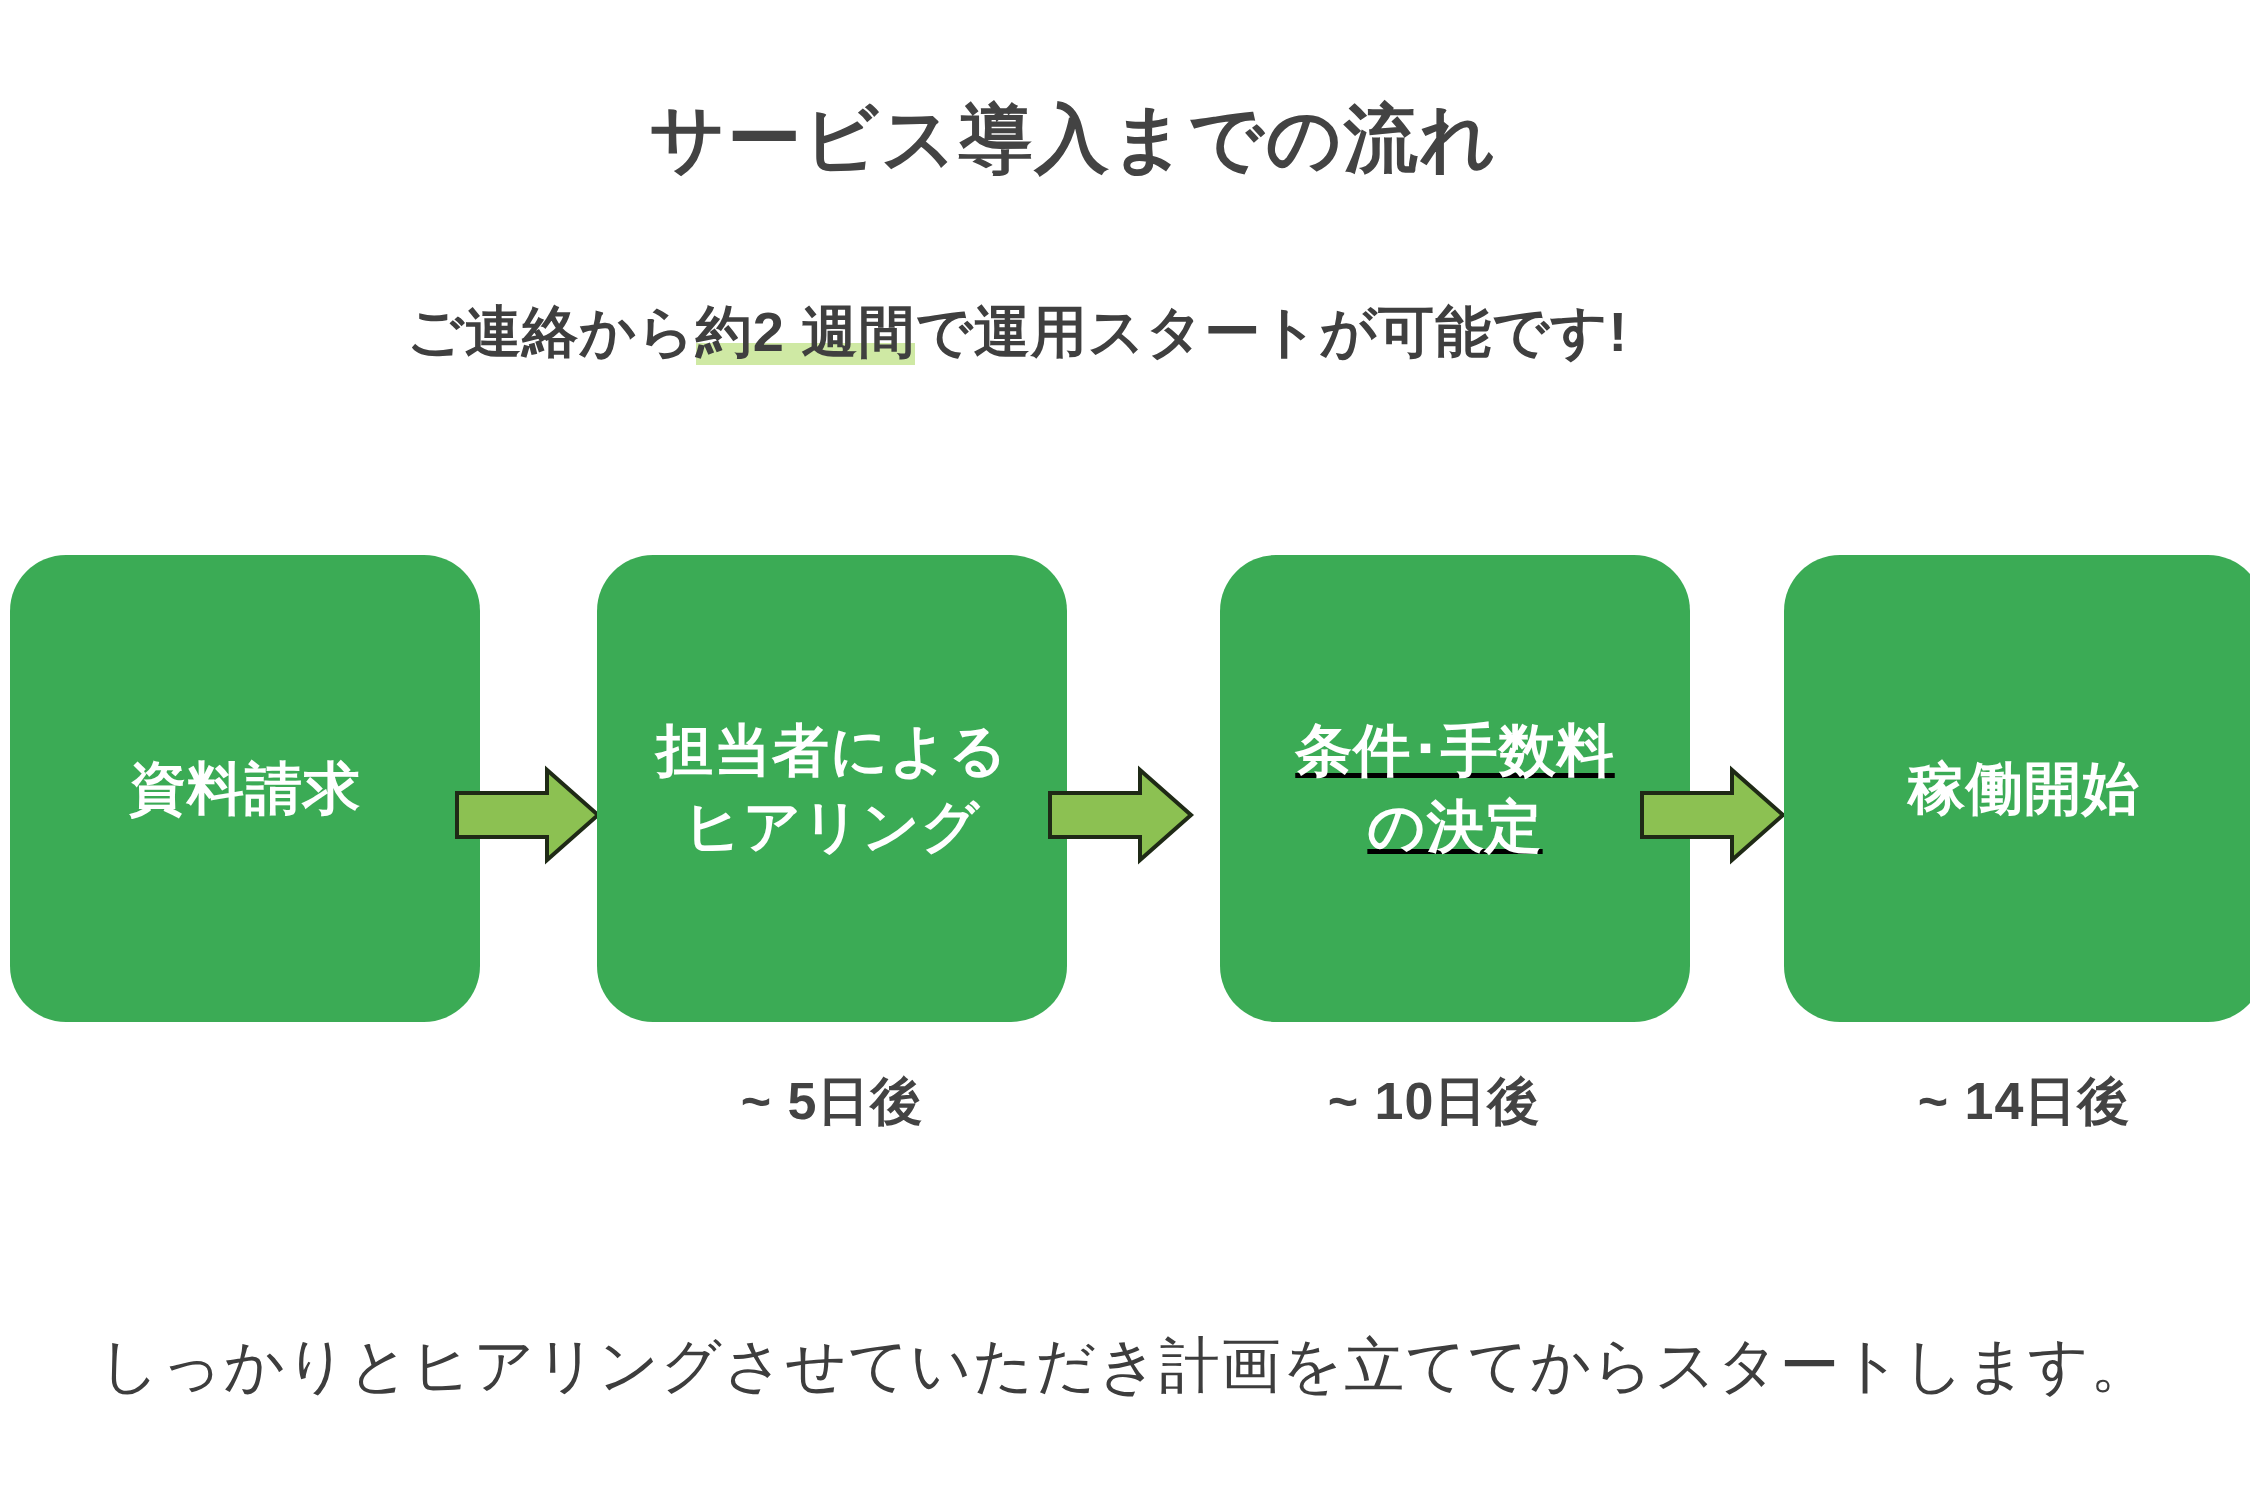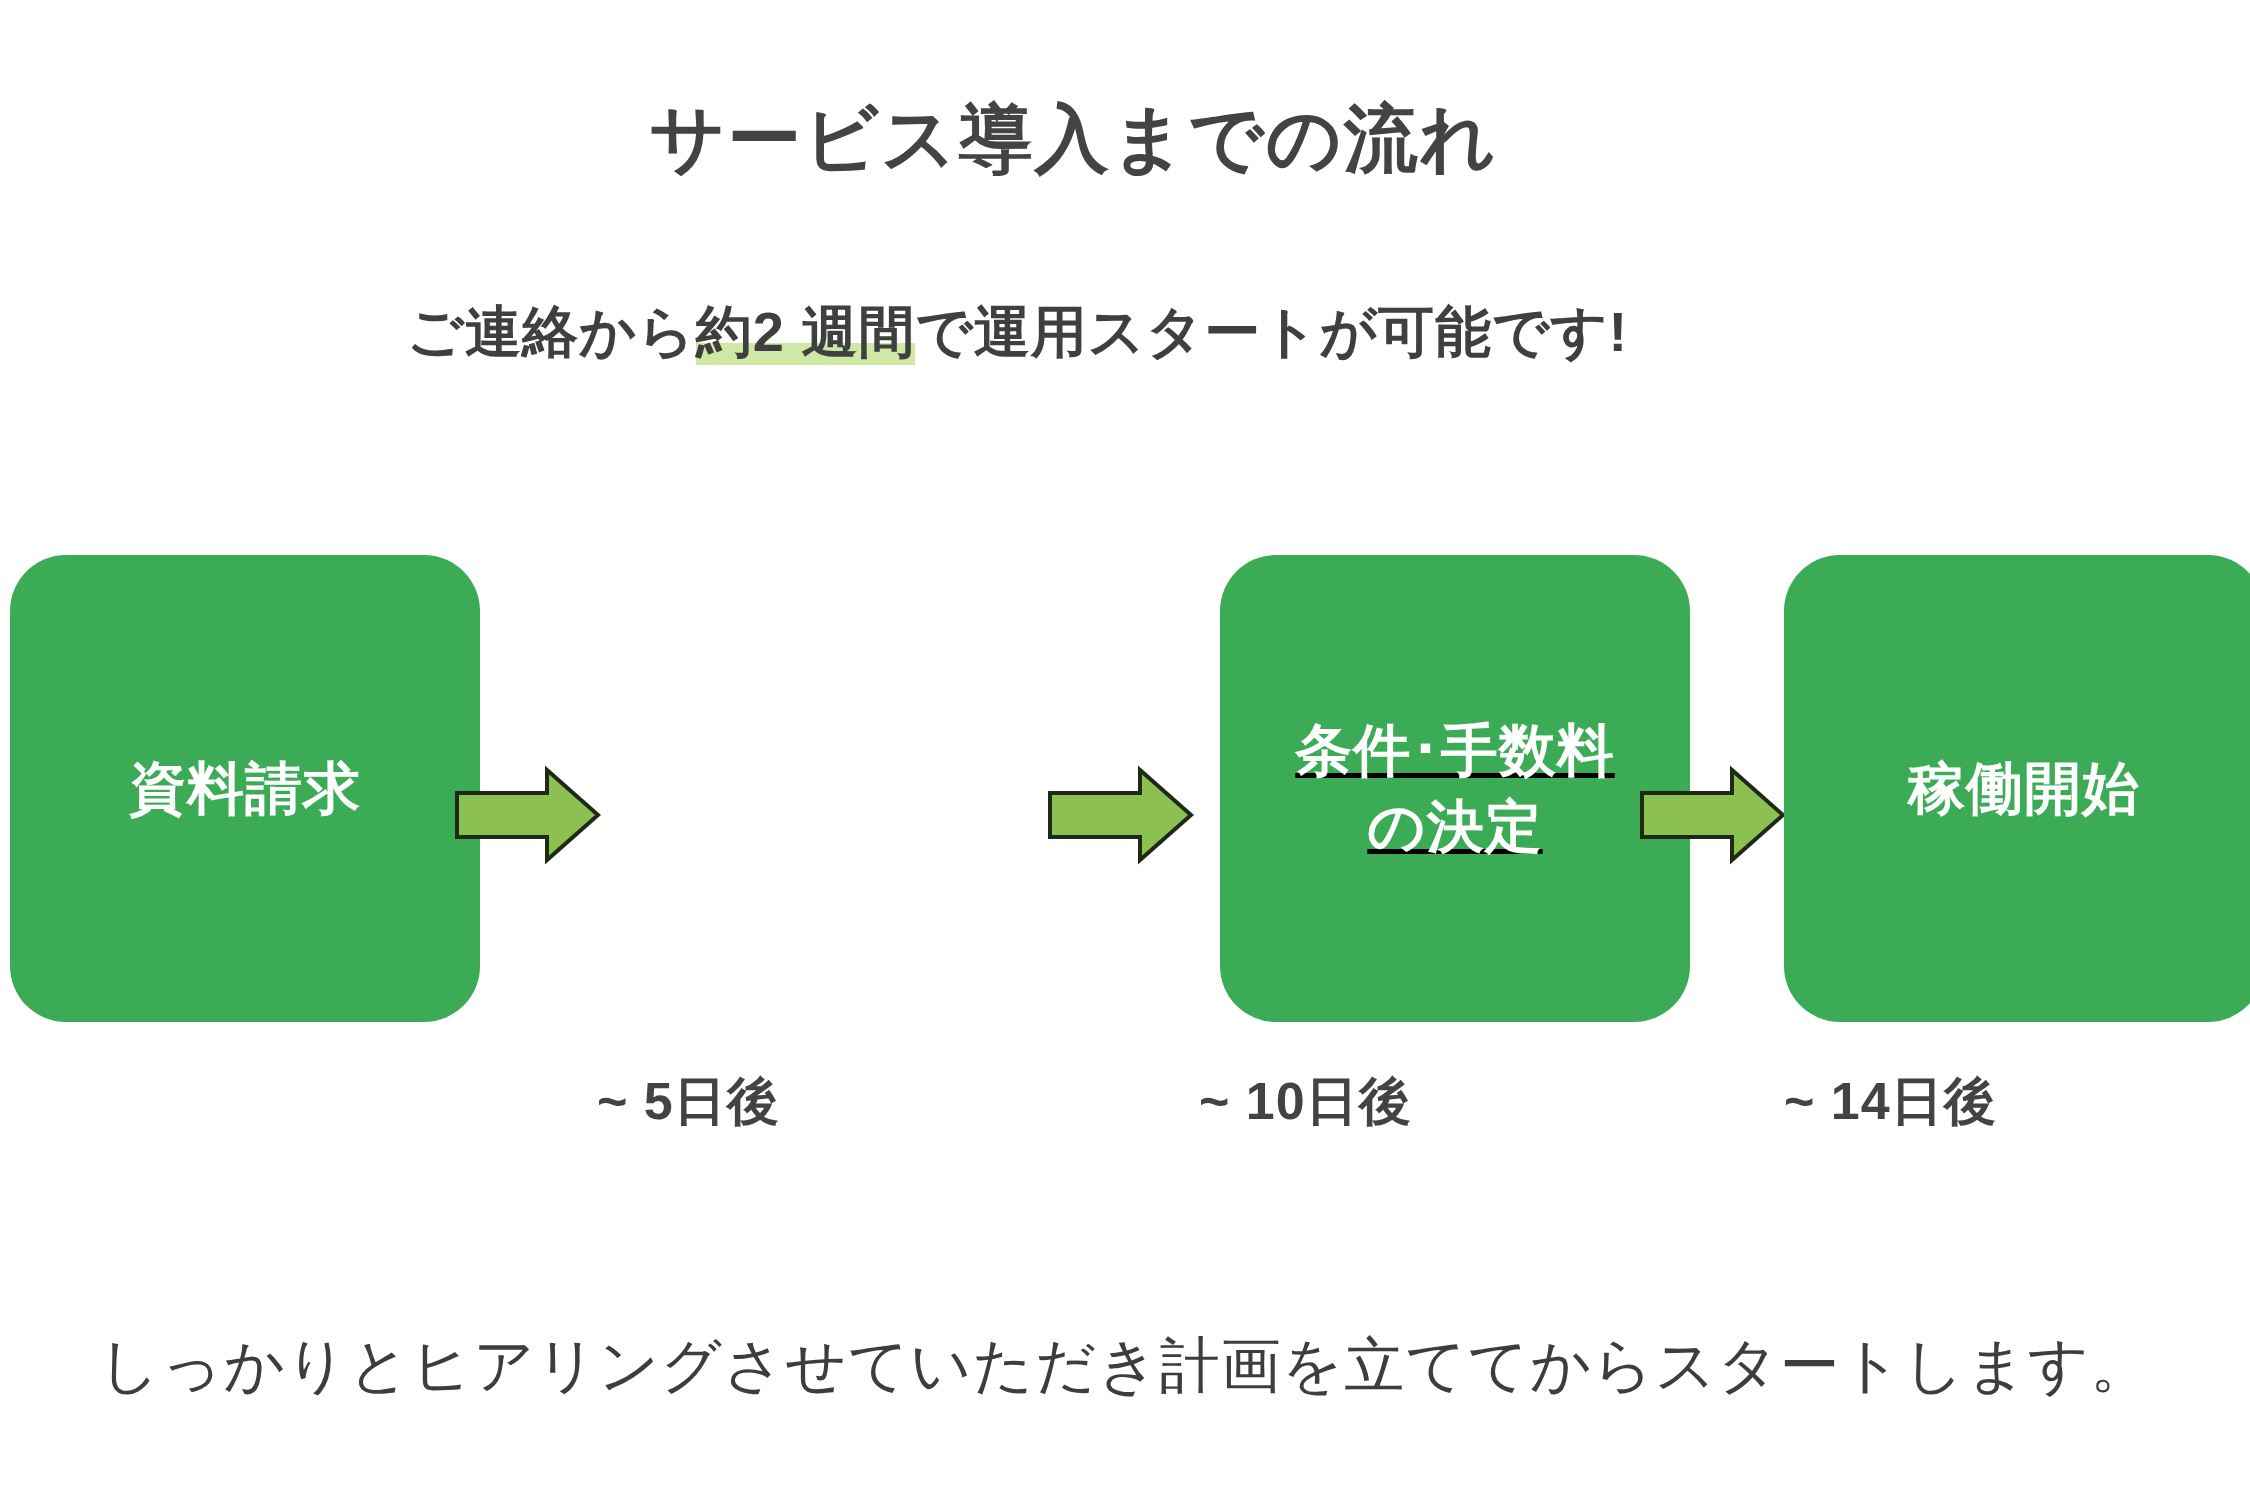--- a/index.html
+++ b/index.html
@@ -95,20 +95,21 @@
   #arrow-0 { left: 455px; }
   #arrow-1 { left: 1048px; }
   #arrow-2 { left: 1640px; }
   .arrow svg { display: block; width: 100%; height: 100%; overflow: visible; }
 
   
   .day-label {
     position: absolute;
     top: 1067px;
     width: 470px;
+    text-align: center;
     font-size: 52px;
     font-weight: bold;
     color: #434343;
     letter-spacing: 1px;
     white-space: nowrap;
   }
   #day-1 { left: 597px;  }
   #day-2 { left: 1199px; }
   #day-3 { left: 1784px; width: 480px; }
 
@@ -143,20 +144,24 @@
     <div class="step-box" id="box-0">
       <div class="step-label">資料請求</div>
     </div>
 
     <div class="arrow" id="arrow-0">
       <svg viewBox="0 0 145 96" preserveAspectRatio="none" aria-hidden="true">
         <polygon points="2,26 92,26 92,3 143,48 92,93 92,70 2,70" fill="#8CC152" stroke="#1F2A16" stroke-width="4" stroke-linejoin="miter"></polygon>
       </svg>
     </div>
 
+    <div class="step-box" id="box-1">
+      <div class="step-label">担当者による
+ヒアリング</div>
+    </div>
 
     <div class="arrow" id="arrow-1">
       <svg viewBox="0 0 145 96" preserveAspectRatio="none" aria-hidden="true">
         <polygon points="2,26 92,26 92,3 143,48 92,93 92,70 2,70" fill="#8CC152" stroke="#1F2A16" stroke-width="4" stroke-linejoin="miter"></polygon>
       </svg>
     </div>
 
     <div class="step-box" id="box-2">
       <div class="step-label">条件･手数料
 の決定</div>

